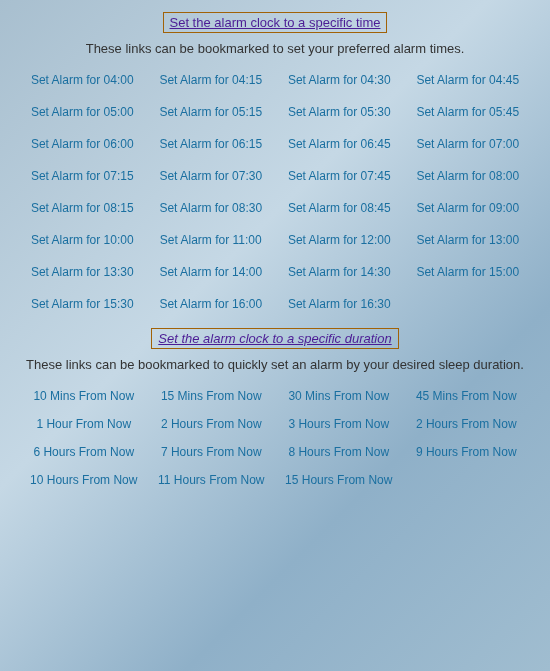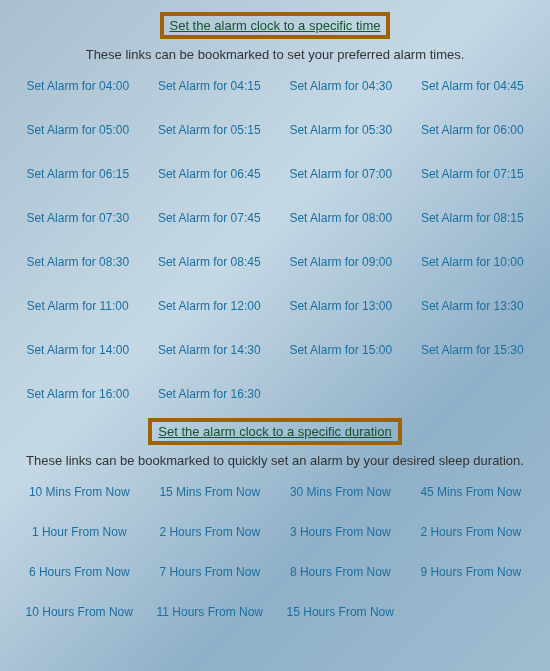--- a/index.html
+++ b/index.html
@@ -26,62 +26,63 @@
       z-index: 1;
       padding: 12px 20px 20px 20px;
     }
 
     .section-header {
       text-align: center;
       margin-bottom: 8px;
     }
 
     .section-link {
-      color: #14532d;
+      color: #4c1d95;
       text-decoration: underline;
       font-size: 13px;
-      border: 4px solid #a16207;
+      border: 1px solid #a16207;
       padding: 2px 6px;
       display: inline-block;
       background: transparent;
       cursor: pointer;
     }
 
     .section-desc {
       text-align: center;
       color: #333;
       font-size: 13px;
       margin-bottom: 10px;
     }
 
     .links-grid {
       display: grid;
       grid-template-columns: repeat(4, 1fr);
-      gap: 16px;
+      gap: 4px;
       margin-bottom: 4px;
     }
 
     .alarm-link {
       text-align: center;
       padding: 7px 4px;
       color: #1a6fa0;
       font-size: 12px;
       cursor: pointer;
       text-decoration: none;
       display: block;
     }
 
     .section-separator {
       margin: 10px 0 8px 0;
+      font-style: italic;
     }
 
     .duration-grid {
       display: grid;
       grid-template-columns: repeat(4, 1fr);
-      gap: 12px;
+      gap: 0;
       margin-bottom: 4px;
     }
 
     .duration-link {
       text-align: center;
       padding: 7px 4px;
       color: #1a6fa0;
       font-size: 12px;
       cursor: pointer;
       text-decoration: none;
@@ -102,20 +103,21 @@
   <p class="section-desc">These links can be bookmarked to set your preferred alarm times.</p>
 
   <div class="links-grid" id="alarm-grid">
   <a class="alarm-link" href="#">Set Alarm for 04:00</a>
       <a class="alarm-link" href="#">Set Alarm for 04:15</a>
       <a class="alarm-link" href="#">Set Alarm for 04:30</a>
       <a class="alarm-link" href="#">Set Alarm for 04:45</a>
       <a class="alarm-link" href="#">Set Alarm for 05:00</a>
       <a class="alarm-link" href="#">Set Alarm for 05:15</a>
       <a class="alarm-link" href="#">Set Alarm for 05:30</a>
+      <a class="alarm-link" href="#">Set Alarm for 05:45</a>
       <a class="alarm-link" href="#">Set Alarm for 06:00</a>
       <a class="alarm-link" href="#">Set Alarm for 06:15</a>
       <a class="alarm-link" href="#">Set Alarm for 06:45</a>
       <a class="alarm-link" href="#">Set Alarm for 07:00</a>
       <a class="alarm-link" href="#">Set Alarm for 07:15</a>
       <a class="alarm-link" href="#">Set Alarm for 07:30</a>
       <a class="alarm-link" href="#">Set Alarm for 07:45</a>
       <a class="alarm-link" href="#">Set Alarm for 08:00</a>
       <a class="alarm-link" href="#">Set Alarm for 08:15</a>
       <a class="alarm-link" href="#">Set Alarm for 08:30</a>

